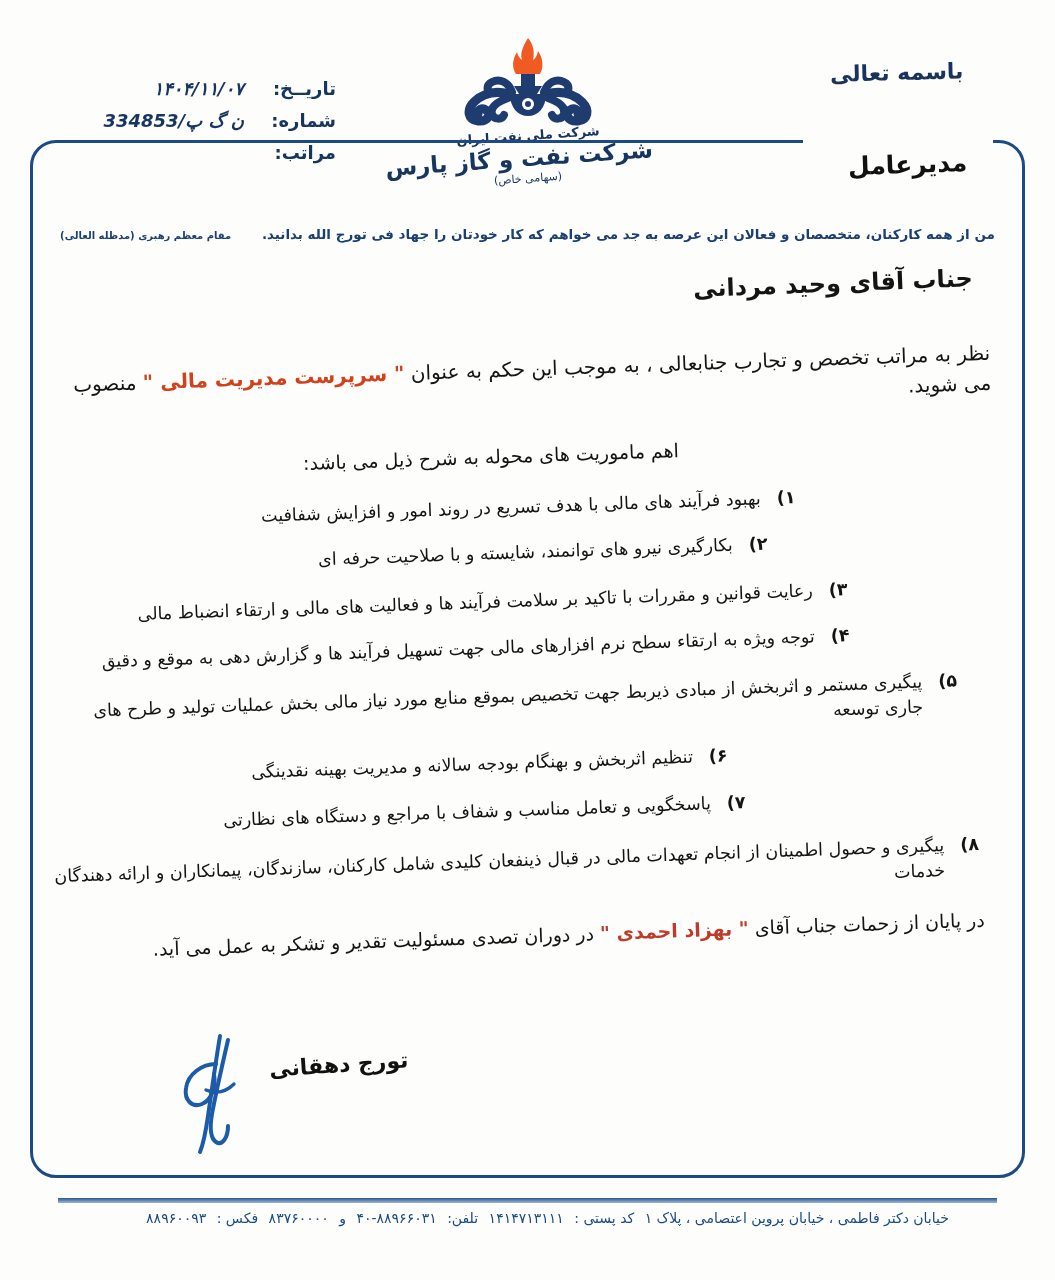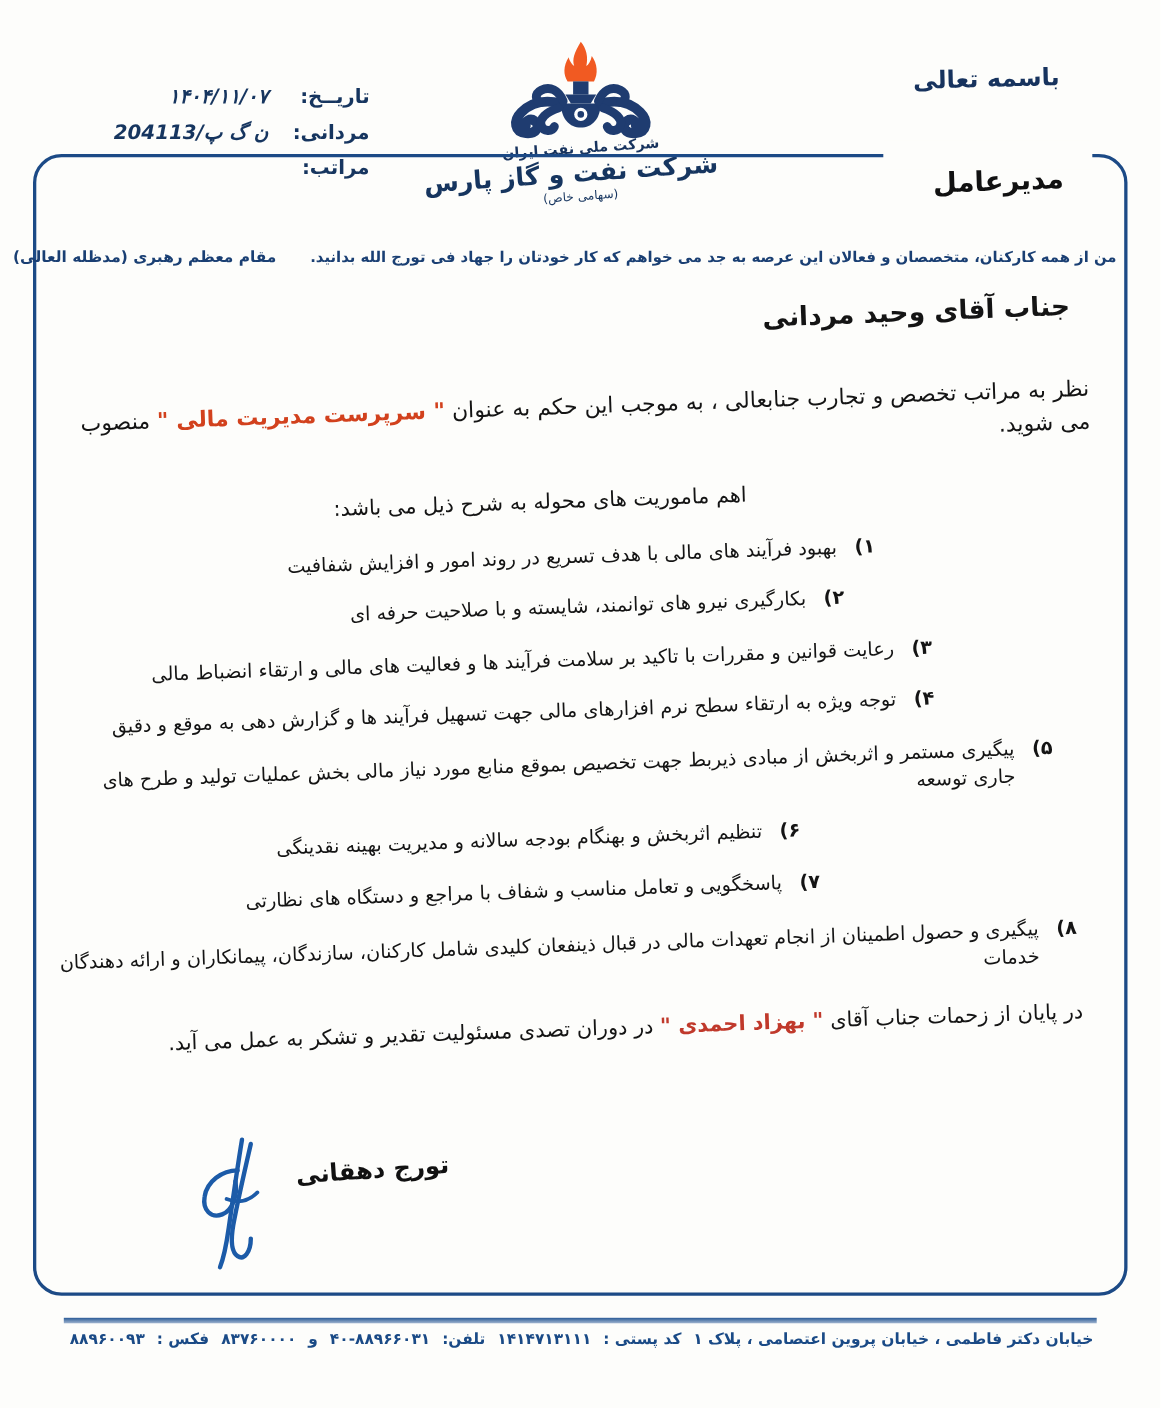--- a/index.html
+++ b/index.html
@@ -139,21 +139,21 @@
     right: 40px;
     left: 40px;
     text-align: center;
     color: #1a3f73;
     font-size: 13.5px;
     font-weight: bold;
     direction: rtl;
     white-space: nowrap;
   }
   .quote-src {
-    font-size: 14px;
+    font-size: 10px;
     font-weight: bold;
     margin-right: 26px;
   }
 
   
   .letter {
     position: absolute;
     top: 268px;
     right: 46px;
     left: 46px;
@@ -263,43 +263,43 @@
   }
   .footer {
     position: absolute;
     top: 1210px;
     right: 58px;
     left: 58px;
     direction: rtl;
     text-align: center;
     color: #1a4a86;
     font-size: 14px;
-    font-weight: bold;
+    font-weight: normal;
     white-space: nowrap;
     margin-left: 40px;
   }
   .footer span { margin: 0 3px; }
 </style>
 </head>
 <body>
 
 <div class="page">
 
   <div class="header">
 
     <div class="basmala">باسمه تعالی</div>
 
     <div class="meta">
       <div class="meta-row">
         <span class="meta-label">تاریــخ:</span>
         <span class="meta-value">۱۴۰۴/۱۱/۰۷</span>
       </div>
       <div class="meta-row">
-        <span class="meta-label">مردانی:</span>
-        <span class="meta-value">ن گ پ/204113</span>
+        <span class="meta-label">شماره:</span>
+        <span class="meta-value">ن گ پ/334853</span>
       </div>
       <div class="meta-row">
         <span class="meta-label">مراتب:</span>
         <span class="meta-value"></span>
       </div>
     </div>
 
     <div class="logo-block">
       <div class="logo-mark">
         <svg width="160" height="98" viewBox="0 0 160 98" xmlns="http://www.w3.org/2000/svg">

